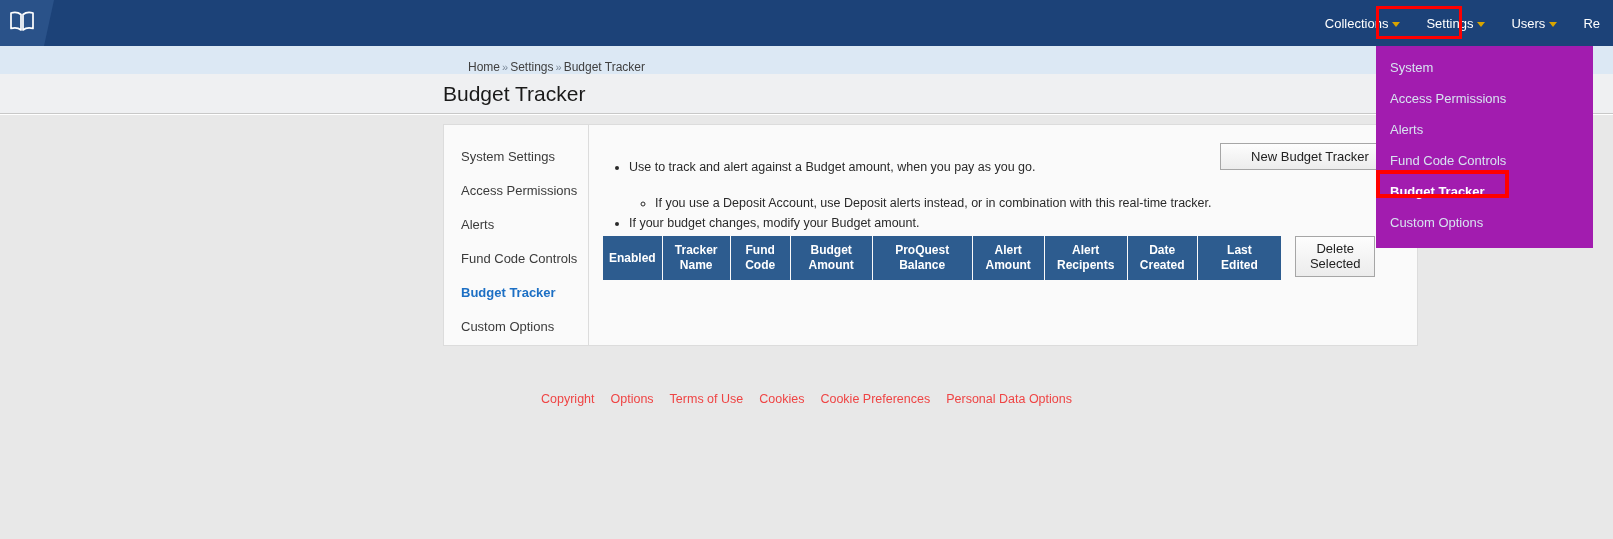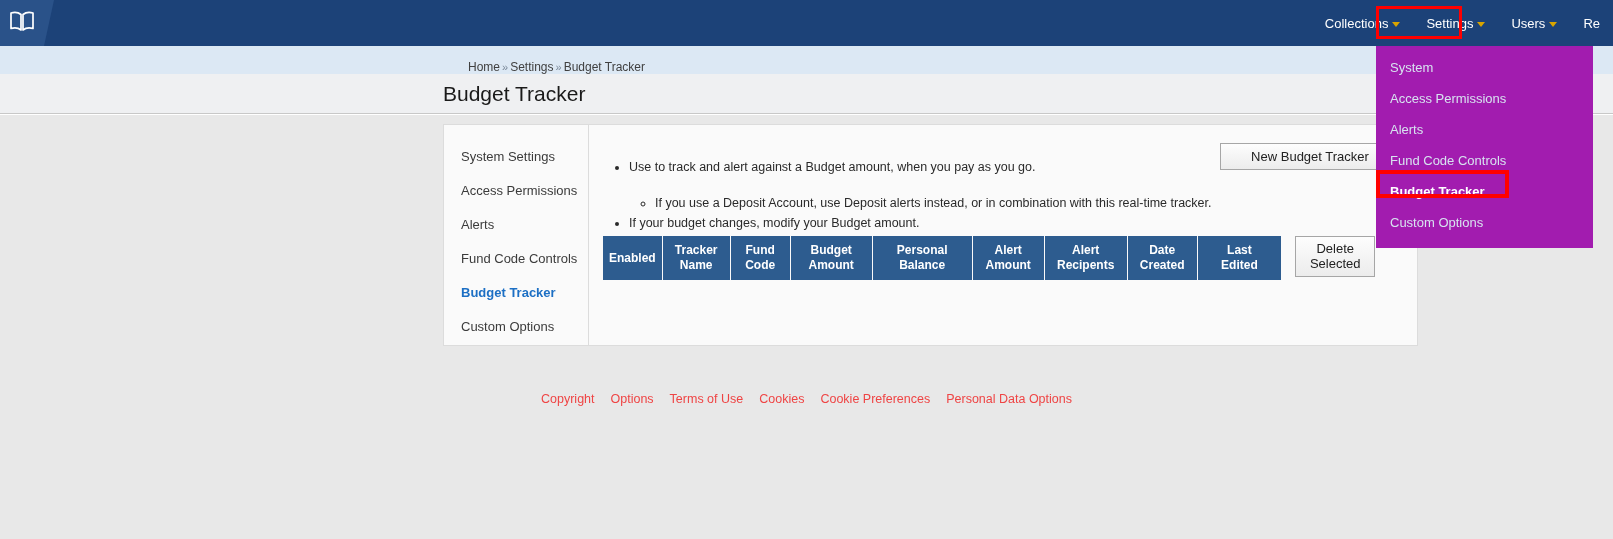--- a/index.html
+++ b/index.html
@@ -371,21 +371,21 @@
                 </th>
                 <th style="width:60px">
                   <span>Fund</span><br>
                   <span>Code</span>
                 </th>
                 <th style="width:82px">
                   <span>Budget</span><br>
                   <span>Amount</span>
                 </th>
                 <th style="width:100px">
-                  <span>Personal</span><br>
+                  <span>ProQuest</span><br>
                   <span>Balance</span>
                 </th>
                 <th style="width:72px">
                   <span>Alert</span><br>
                   <span>Amount</span>
                 </th>
                 <th style="width:83px">
                   <span>Alert</span><br>
                   <span>Recipents</span>
                 </th>

